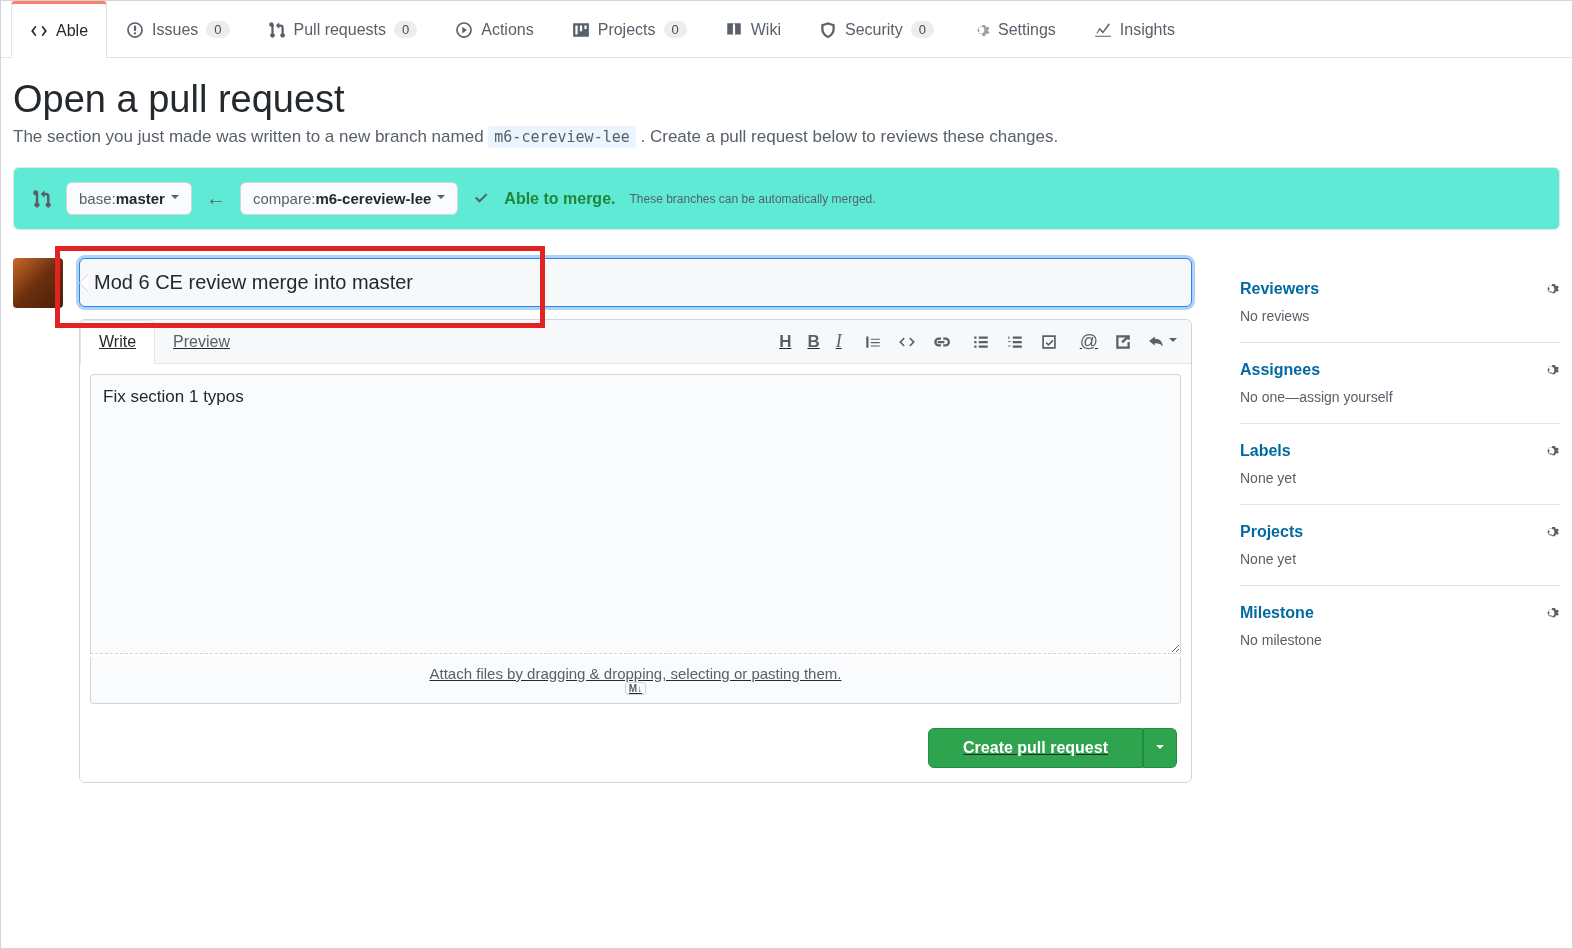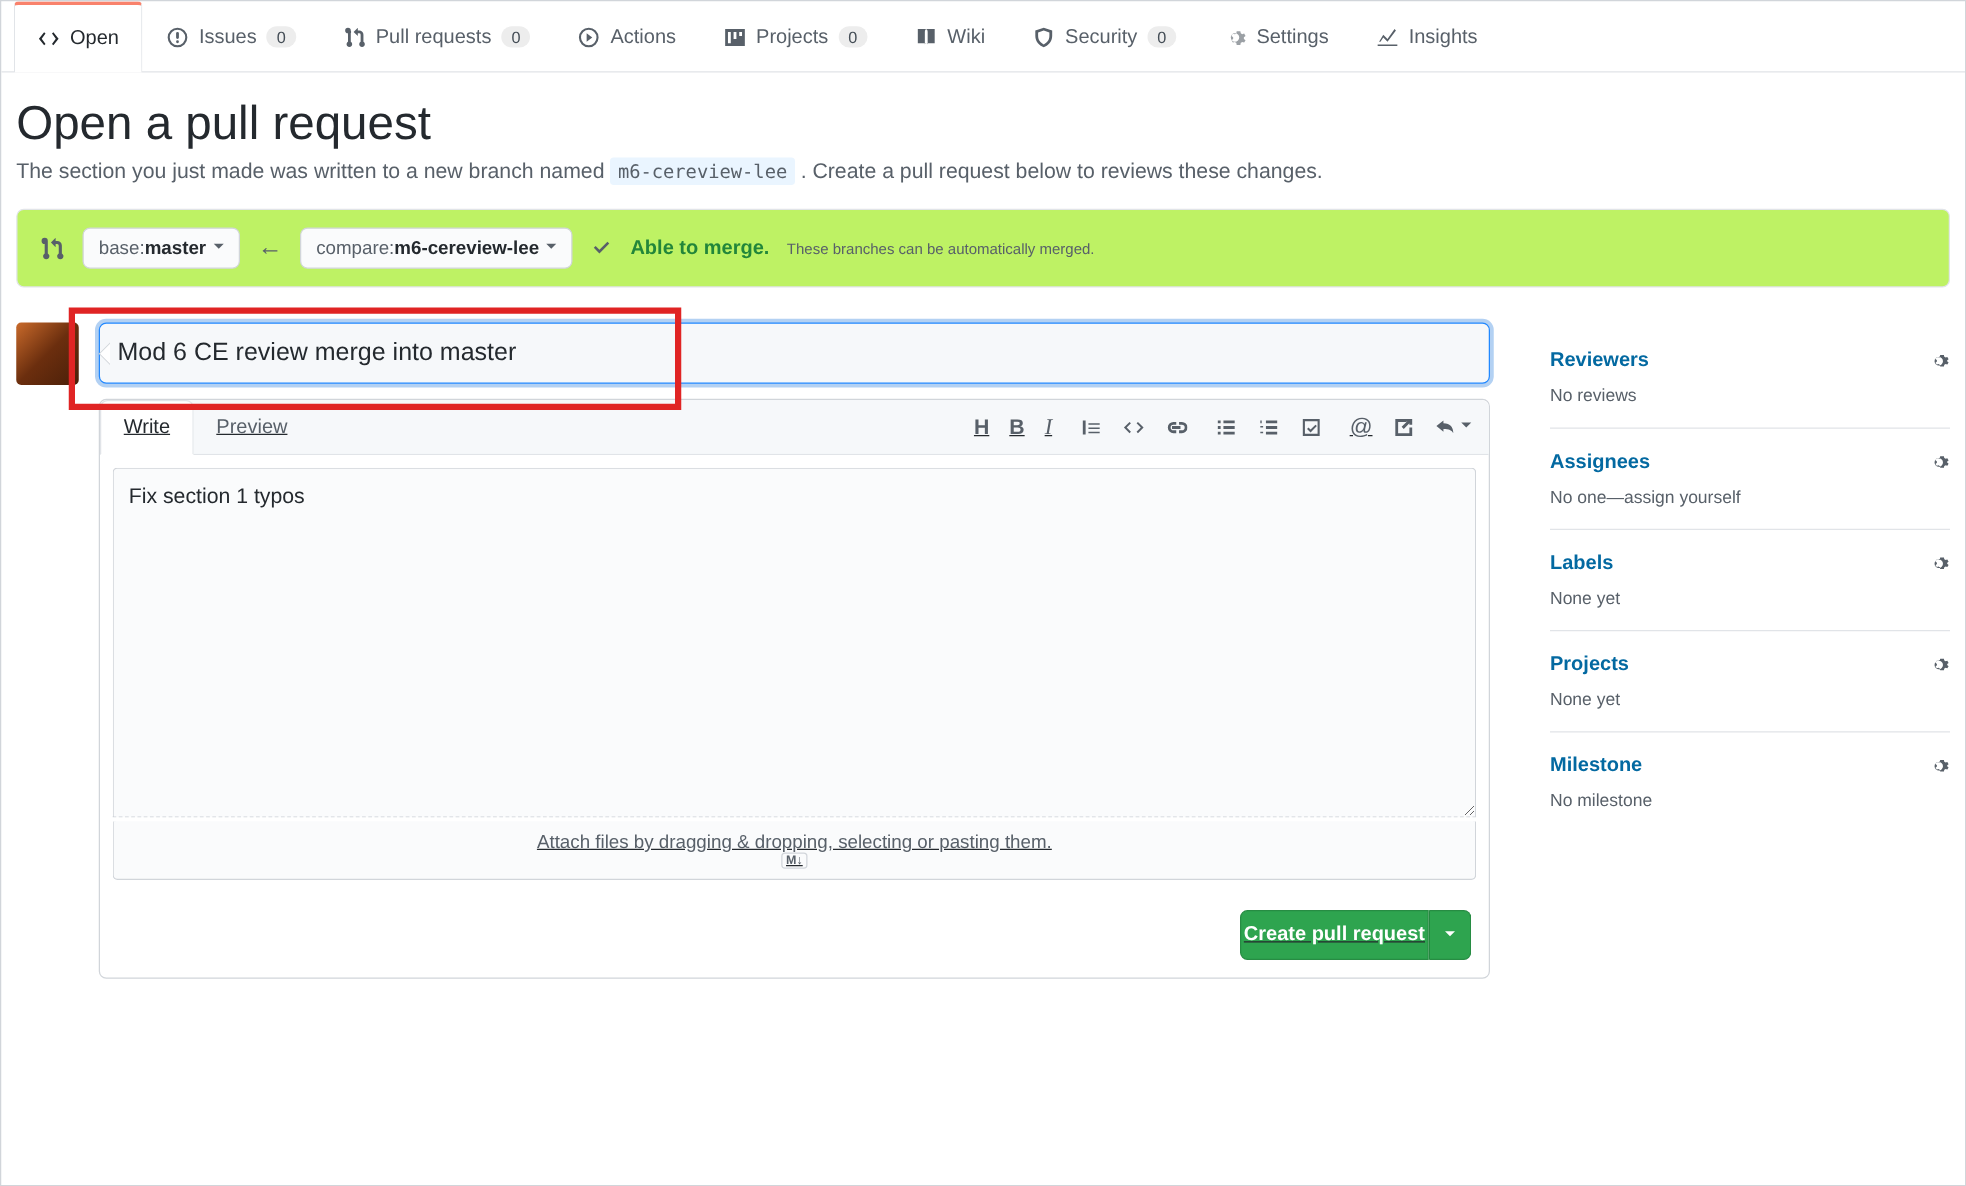--- a/index.html
+++ b/index.html
@@ -19,21 +19,21 @@
   .tab svg { fill: #586069; }
   .tab.active svg { fill: #24292e; }
 
   
   .page { padding: 20px 12px 0 12px; }
   h1 { font-size: 38px; font-weight: 400; margin-bottom: 6px; }
   .subtitle { font-size: 17px; color: #586069; margin-bottom: 20px; }
   .branch-chip { background: #eaf5ff; color: #586069; font-family: "SFMono-Regular", Consolas, monospace; font-size: 15px; padding: 2px 6px; border-radius: 3px; }
 
   
-  .compare-bar { display: flex; align-items: center; gap: 14px; background: #bef264; border: 1px solid #e1e4e8; border-radius: 6px; padding: 14px 18px; margin-bottom: 28px; }
+  .compare-bar { display: flex; align-items: center; gap: 14px; background: #5eead4; border: 1px solid #e1e4e8; border-radius: 6px; padding: 14px 18px; margin-bottom: 28px; }
   .compare-bar svg { fill: #586069; }
   .select-btn { display: flex; align-items: center; background: #fafbfc; border: 1px solid #d1d5da; border-radius: 6px; padding: 7px 12px; font-size: 15px; color: #586069; cursor: pointer; }
   .select-btn b { color: #24292e; font-weight: 600; }
   .caret { display: inline-block; width: 0; height: 0; border: 4px solid transparent; border-top-color: #586069; margin-left: 6px; vertical-align: middle; }
   .arrow-left { color: #586069; font-size: 20px; }
   .merge-check { color: #22863a; fill: #22863a; }
   .merge-ok { color: #22863a; font-weight: 600; font-size: 16px; }
   .merge-desc { color: #586069; font-size: 12px; }
 
   
@@ -57,42 +57,42 @@
   .toolbar .grp { display: flex; gap: 16px; }
   .tbtn { color: #586069; cursor: pointer; display: flex; align-items: center; }
   .tbtn svg { fill: #586069; width: 18px; height: 18px; }
 
   .body-area { margin: 10px; }
   .body-textarea { width: 100%; height: 280px; border: 1px dashed #d1d5da; border-top: 1px solid #d1d5da; border-left: 1px solid #d1d5da; border-right: 1px solid #d1d5da; border-bottom: 1px dashed #d1d5da; resize: vertical; font-size: 17px; padding: 12px; font-family: inherit; color: #24292e; background: #fafbfc; outline: none; border-radius: 4px 4px 0 0; }
   .attach-bar { display: flex; align-items: center; justify-content: space-between; background: #fafbfc; border: 1px solid #d1d5da; border-top: none; border-radius: 0 0 4px 4px; padding: 8px 12px; font-size: 15px; color: #586069; flex-direction: column; }
   .md-badge { border: 1px solid #d1d5da; border-radius: 3px; padding: 0 3px; font-size: 10px; font-weight: 700; color: #586069; }
 
   .submit-row { display: flex; justify-content: flex-end; padding: 14px; gap: 0; }
-  .btn-primary { background: #2ea44f; color: #fff; border: 1px solid #278c43; padding: 10px 2px; font-size: 16px; font-weight: 600; border-radius: 6px 0 0 6px; cursor: pointer; }
+  .btn-primary { background: #2ea44f; color: #fff; border: 1px solid #278c43; padding: 10px 34px; font-size: 16px; font-weight: 600; border-radius: 6px 0 0 6px; cursor: pointer; }
   .btn-drop { background: #2ea44f; border: 1px solid #278c43; border-left-color: #23893f; color: #fff; padding: 10px 12px; border-radius: 0 6px 6px 0; cursor: pointer; }
   .btn-drop .caret { border-top-color: #fff; margin: 0; }
 
   
   .sidebar { width: 320px; padding-top: 4px; }
   .side-sec { border-bottom: 1px solid #e1e4e8; padding: 18px 0; }
   .side-head { display: flex; justify-content: space-between; align-items: flex-start; font-size: 16px; font-weight: 600; color: #0369a1; margin-bottom: 10px; }
   .side-head svg { fill: #586069; width: 18px; height: 18px; cursor: pointer; }
   .side-val { color: #586069; font-size: 14px; }
 </style>
 </head>
 <body>
 
 <div class="container">
 
   <nav class="repo-tabs">
     <div class="tab active">
       <svg width="18" height="18" viewBox="0 0 16 16">
           <path d="M4.7 3.3L1 8l3.7 4.7 1-1L3 8l2.7-3.7-1-1zm6.6 0l-1 1L13 8l-2.7 3.7 1 1L15 8l-3.7-4.7z"></path>
         </svg>
-      <span>Open</span>
+      <span>Able</span>
     </div>
     <div class="tab">
       <svg width="18" height="18" viewBox="0 0 16 16">
           <path d="M8 1a7 7 0 100 14A7 7 0 008 1zm0 12.5A5.5 5.5 0 118 2.5a5.5 5.5 0 010 11zM8 4a1 1 0 00-1 1v3a1 1 0 002 0V5a1 1 0 00-1-1zm0 6a1 1 0 100 2 1 1 0 000-2z"></path>
         </svg>
       <span>Issues</span>
       <span class="counter">0</span>
     </div>
     <div class="tab">
       <svg width="18" height="18" viewBox="0 0 16 16">

